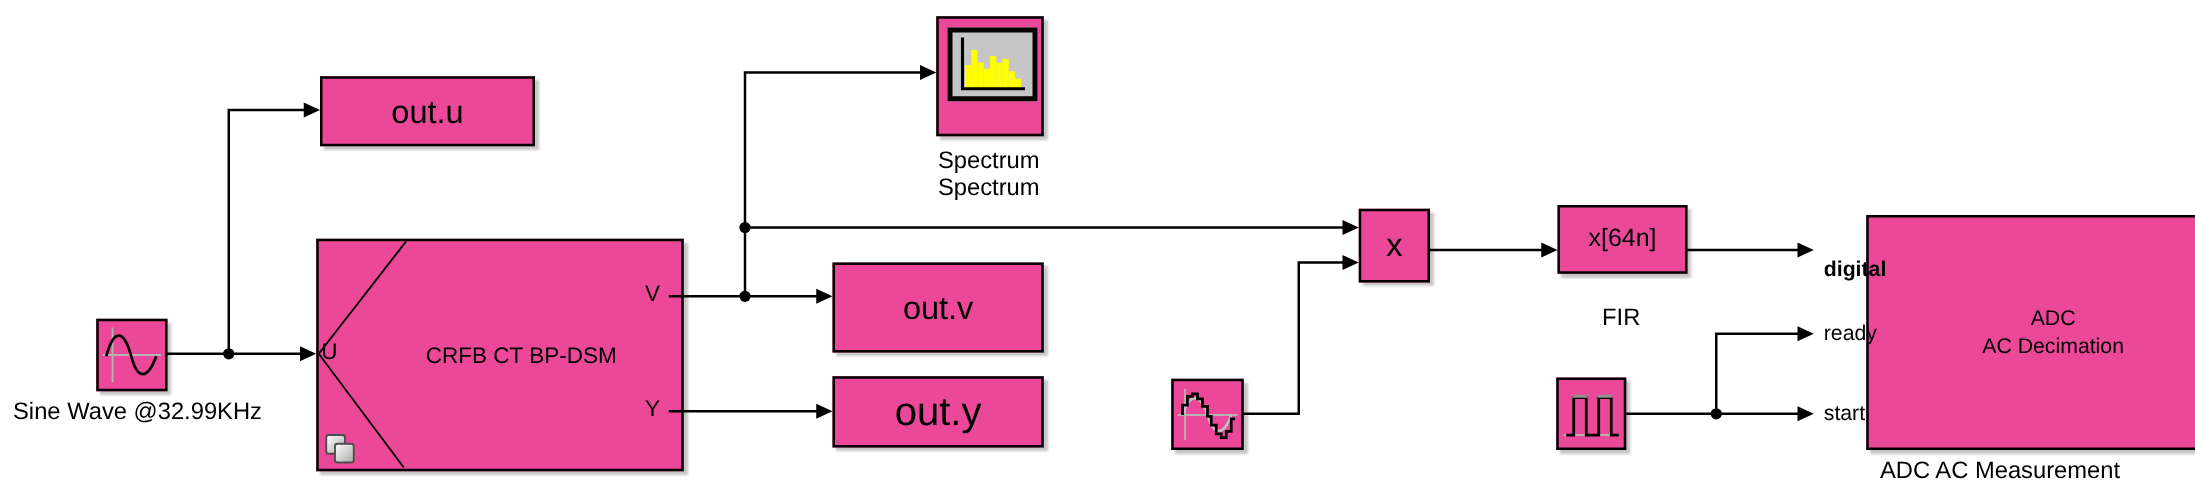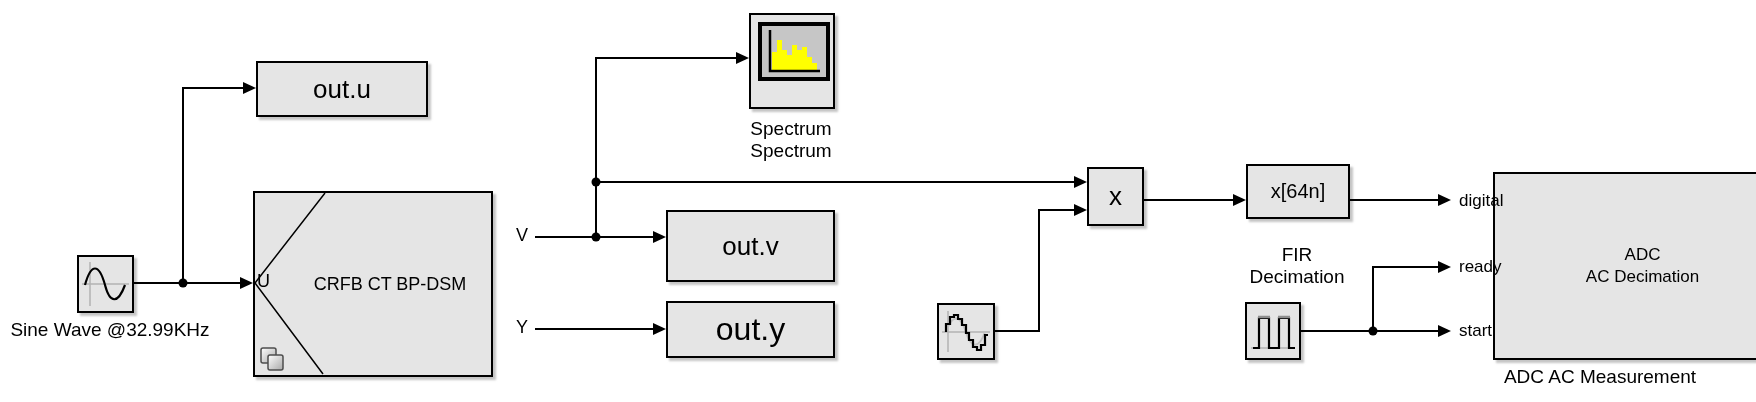--- a/index.html
+++ b/index.html
@@ -1,21 +1,21 @@
 <!DOCTYPE html>
 <html><head>
 <meta charset="utf-8">
 <style>
   html,body{margin:0;padding:0;background:#ffffff;}
   #canvas{
     position:relative;width:1756px;height:402px;background:#ffffff;
     font-family:"Liberation Sans",sans-serif;color:#000;overflow:hidden;
   }
   .block{
-    position:absolute;background:#e5e5e5;border:2px solid #000;
+    position:absolute;background:#ec4899;border:2px solid #000;
     box-sizing:border-box;box-shadow:3px 3px 2px rgba(150,150,150,0.55);
     display:flex;align-items:center;justify-content:center;
   }
   .block-text{white-space:nowrap;}
   .floating-label{
     position:absolute;text-align:center;font-size:19px;line-height:22px;
     white-space:nowrap;z-index:12;
   }
   .port-label{position:absolute;font-size:18px;line-height:21px;z-index:15;white-space:nowrap;}
   .adc-port{position:absolute;font-size:17px;line-height:20px;z-index:15;white-space:nowrap;}
@@ -36,21 +36,21 @@
       <path d="M11,5 V49 M3,27 H50" stroke="#b3b3b3" stroke-width="1.5" fill="none"></path>
       <path d="M6,28 C12,6 20,6 26,28 C31,47 39,47 46,28" stroke="#000" stroke-width="2.2" fill="none"></path>
     </svg>
   </div>
   <div class="floating-label" style="left:0px;top:319px;width:220px;">Sine Wave @32.99KHz</div>
 
   <div class="block" style="left:256px;top:61px;width:172px;height:56px;">
     <span class="block-text" style="font-size:26px;">out.u</span>
   </div>
 
-  <div class="block" style="left:253px;top:191px;width:240px;height:186px;">
+  <div class="block" style="left:253px;top:191px;width:294px;height:186px;">
     <svg class="icon-svg" width="279" height="182" viewBox="0 0 279 182" style="position:absolute;left:0;top:0;">
       <path d="M70,0 L0,90 L68,181" stroke="#000" stroke-width="1.5" fill="none"></path>
       <g>
         <defs>
           <linearGradient id="badgeGrad" x1="0" y1="0" x2="1" y2="1">
             <stop offset="0" stop-color="#ffffff"></stop>
               <stop offset="1" stop-color="#a8a8a8"></stop>
           </linearGradient>
         </defs>
         <rect x="6" y="155" width="15" height="15" rx="2" fill="url(#badgeGrad)" stroke="#4d4d4d" stroke-width="1.5"></rect>
@@ -104,38 +104,37 @@
       <path d="M7,27 C13,9 21,9 27,27 C32,44 40,44 46,27" stroke="#c2c2c2" stroke-width="2" fill="none"></path>
       <path d="M7,27 V19 H11 V12 H15 V10 H19 V14 H23 V20 H27 V28 H30 V35 H34 V42 H38 V45 H42 V40 H46 V30 H49" stroke="#000" stroke-width="2.2" fill="none"></path>
     </svg>
   </div>
 
   <div class="block" style="left:1246px;top:164px;width:104px;height:55px;">
     <span class="block-text" style="font-size:20px;">x[64n]</span>
   </div>
   <div class="floating-label" style="left:1197px;top:244px;width:200px;">
     <div>FIR</div>
-    <div>Decimation</div>
   </div>
 
   <div class="block" style="left:1245px;top:302px;width:56px;height:58px;">
     <svg class="icon-svg" width="52" height="54" viewBox="0 0 52 54">
       <path d="M4,44 H48" stroke="#b3b3b3" stroke-width="1.5" fill="none"></path>
       <path d="M6,44 H12 V14 H22 V44 H32 V14 H42 V44 H48" stroke="#000" stroke-width="2.2" fill="none"></path>
       <path d="M11,13 H23 M31,13 H43" stroke="#8f8f8f" stroke-width="2.4" fill="none"></path>
     </svg>
   </div>
 
   <div class="block" style="left:1451px;top:172px;width:299px;height:188px;margin-left:42px;">
     <div style="text-align:center;font-size:17px;line-height:22px;">
       <div>ADC</div>
       <div>AC Decimation</div>
     </div>
   </div>
-  <div class="adc-port" style="left:1459px;top:191px;">digital</div>
+  <div class="adc-port" style="left:1459px;top:206px;font-weight:bold;">digital</div>
   <div class="adc-port" style="left:1459px;top:257px;">ready</div>
   <div class="adc-port" style="left:1459px;top:321px;">start</div>
   <div class="floating-label" style="left:1450px;top:366px;width:300px;">ADC AC Measurement</div>
 
   <svg id="wires" width="1756" height="402" viewBox="0 0 1756 402">
     <g stroke="#000" stroke-width="2" fill="none">
       <g>
         <path d="M133,283 H242"></path>
       </g>
       <g>

